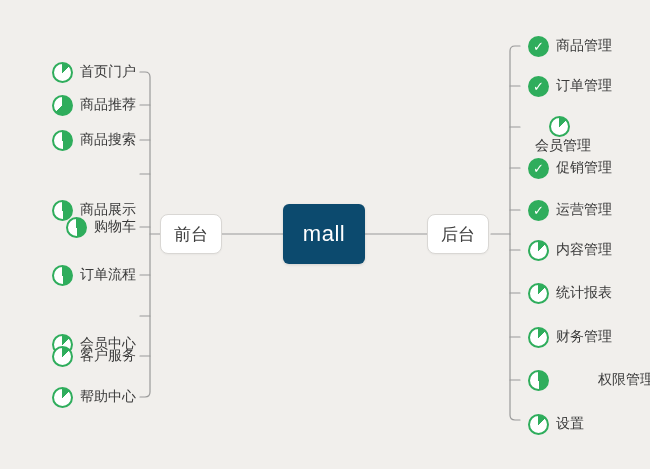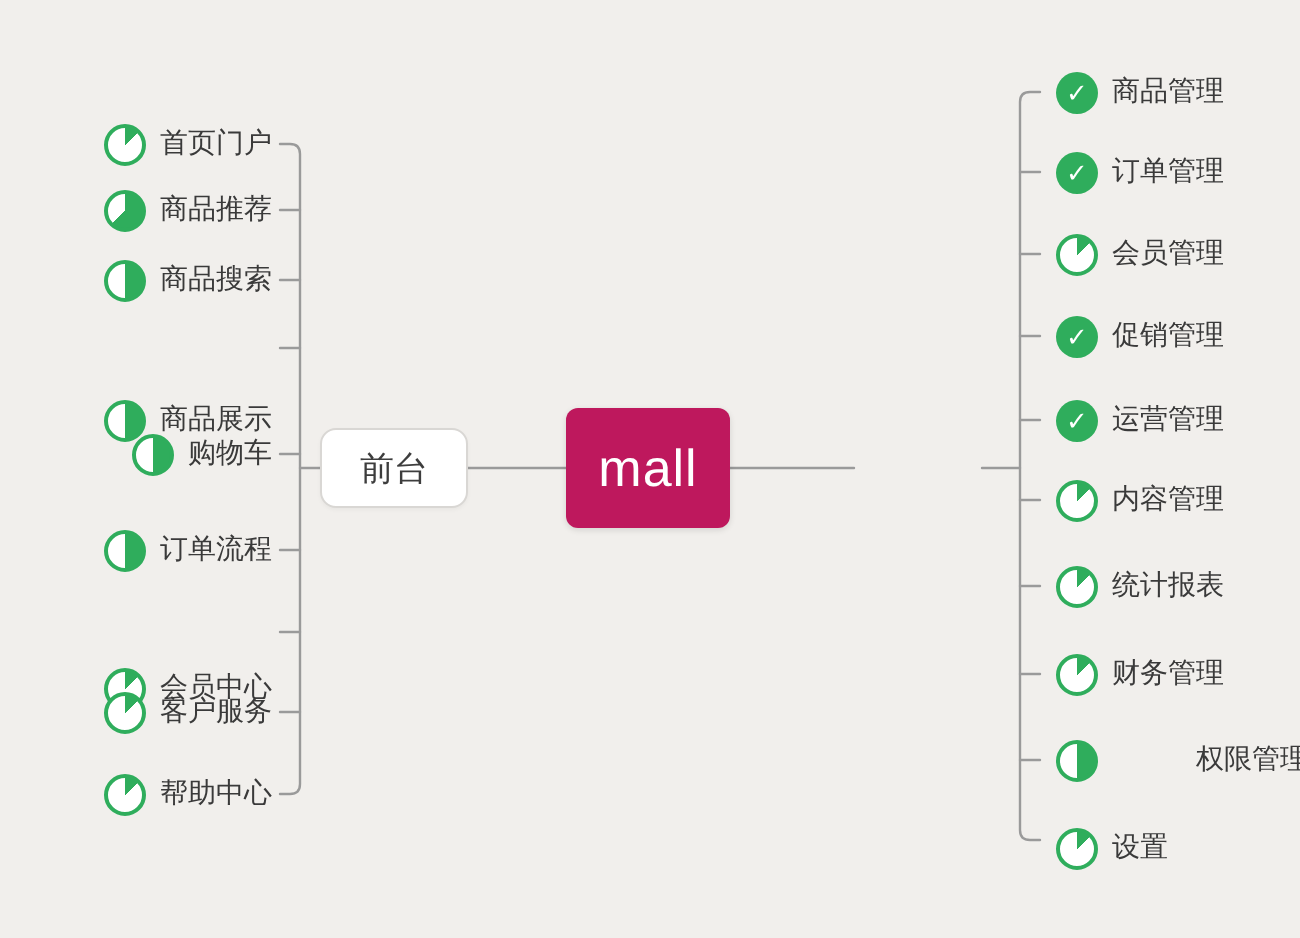--- a/index.html
+++ b/index.html
@@ -10,24 +10,24 @@
   }
   svg.connectors{position:absolute;left:0;top:0;width:650px;height:469px;}
   .topic{
     position:absolute;display:flex;align-items:center;justify-content:center;
     box-sizing:border-box;border-radius:8px;background:#fff;
     border:1px solid #d9d7d4;color:#3d3d3d;font-size:17px;
     box-shadow:0 1px 2px rgba(0,0,0,0.04);
   }
   .topic.root{
     left:283px;top:204px;width:82px;height:60px;border:none;border-radius:6px;
-    background:#be185d;color:#fff;font-size:26px;letter-spacing:0.5px;
+    background:#0c4a6e;color:#fff;font-size:22px;letter-spacing:0.5px;
     box-shadow:0 1px 3px rgba(0,0,0,0.12);
   }
-  .topic.front{left:160px;top:214px;width:74px;height:40px;}
+  .topic.front{left:160px;top:214px;width:62px;height:40px;}
   .topic.back{left:427px;top:214px;width:62px;height:40px;}
   .item{
     position:absolute;display:flex;align-items:center;height:22px;
     color:#3a3a3a;font-size:14px;white-space:nowrap;
   }
   .item.left{flex-direction:row;}
   .item .label{margin-left:7px;}
   .icon{
     box-sizing:border-box;width:21px;height:21px;border-radius:50%;
     flex:0 0 21px;display:flex;align-items:center;justify-content:center;
@@ -67,20 +67,21 @@
       <path d="M510 168 H520"></path>
     <path d="M510 210 H520"></path>
       <path d="M510 250 H520"></path>
       <path d="M510 293 H520"></path>
     <path d="M510 337 H520"></path>
       <path d="M510 380 H520"></path>
   </svg>
 
   <div class="topic root">mall</div>
   <div class="topic front">前台</div>
+  <div class="topic back">后台</div>
 
   <div id="items-host">
       <div class="item left" style="top: 61px; right: 514px;">
     <span class="icon pie pie-45"></span>
     <span class="label">首页门户</span>
   </div>
       <div class="item left" style="top: 94px; right: 514px;">
     <span class="icon pie pie-225"></span>
     <span class="label">商品推荐</span>
   </div>
@@ -113,21 +114,21 @@
     <span class="label">帮助中心</span>
   </div>
       <div class="item right" style="top: 35px; left: 528px;">
     <span class="icon check">✓</span>
     <span class="label">商品管理</span>
   </div>
       <div class="item right" style="top: 75px; left: 528px;">
     <span class="icon check">✓</span>
     <span class="label">订单管理</span>
   </div>
-      <div class="item right" style="top: 116px; left: 528px;">
+      <div class="item right" style="top: 116px; left: 528px; flex-direction: column;">
     <span class="icon pie pie-45"></span>
     <span class="label">会员管理</span>
   </div>
       <div class="item right" style="top: 157px; left: 528px;">
     <span class="icon check">✓</span>
     <span class="label">促销管理</span>
   </div>
       <div class="item right" style="top: 199px; left: 528px;">
     <span class="icon check">✓</span>
     <span class="label">运营管理</span>

